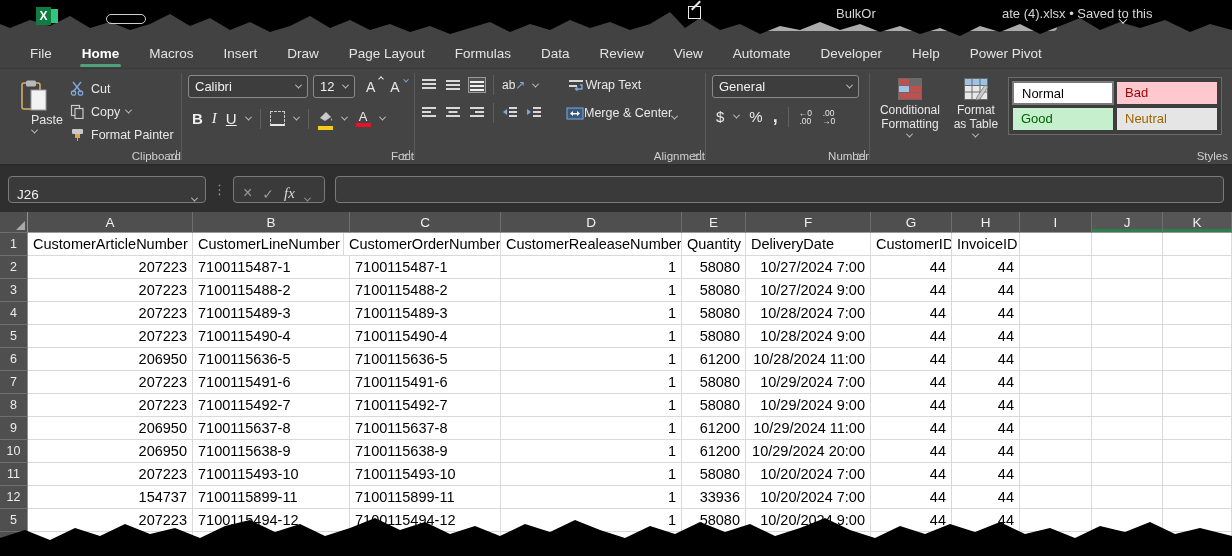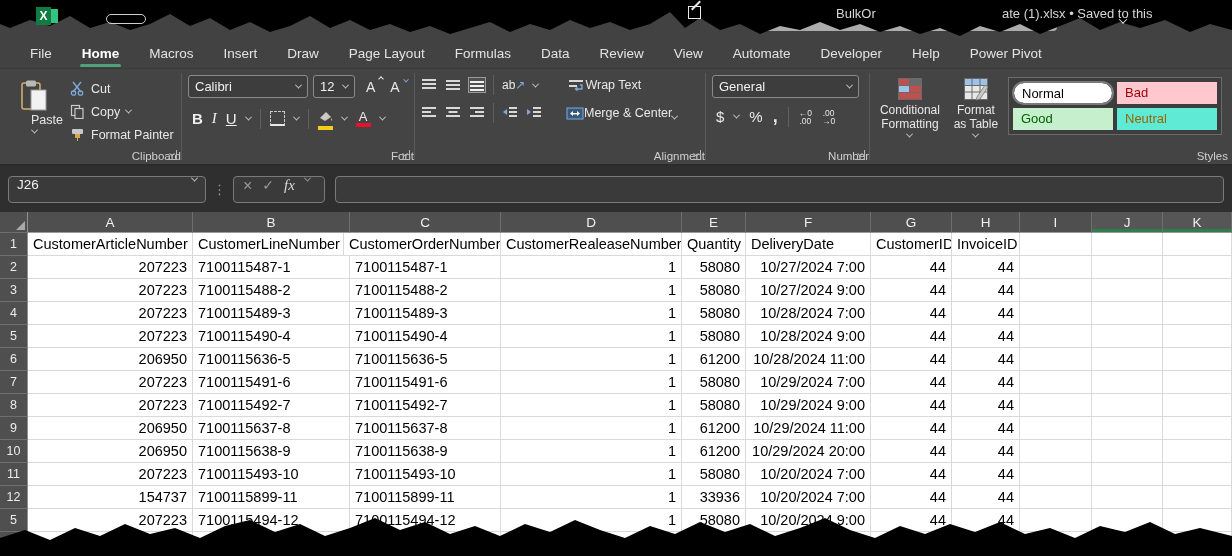--- a/index.html
+++ b/index.html
@@ -94,21 +94,21 @@
               text-align:center; gap:2px; padding-top:2px; line-height:14px; }
   .chipwrap { border:1px solid #6A6A6A; background:#3D3D3D; padding:4px; display:grid;
               grid-template-columns:100px 100px; grid-auto-rows:22px; gap:4px; height:58px; margin-top:2px; }
   .chip { font-size:13px; padding:0 8px; line-height:21px; cursor:default; }
   .chip.selected { outline:2px solid #7A7A7A; outline-offset:-1px; border:1px solid #303030; }
 
   
   #formulabar { position:absolute; left:0; top:166px; width:1232px; height:46px; background:#2F2F2F;
                 display:flex; align-items:center; color:#CFCFCF; }
   .fbox { background:#3A3A3A; border:1px solid #7A7A7A; border-radius:4px; height:27px;
-          display:flex; align-items:flex-start; }
+          display:flex; align-items:flex-end; }
   #namebox { width:198px; margin-left:8px; padding:0 8px; font-size:13.5px; color:#F0F0F0; }
   #namebox .chev { margin-left:auto; color:#C9C9C9; }
   #fb-dots { margin:0 7px; color:#9A9A9A; font-size:13px; }
   #fxbox { width:92px; padding:0 9px; gap:10px; font-size:14px; }
   #fxbox .fx { font-family:"Liberation Serif", serif; font-style:italic; font-size:15px; color:#D9D9D9; }
   #formula-input { flex:1; margin:0 8px 0 10px; padding:0 8px; font-size:13.5px; color:#FFF; }
 
   
   #sheet { position:absolute; left:0; top:212px; width:1232px; height:344px; background:#FFFFFF; }
   .srow { display:flex; height:23px; }
@@ -141,21 +141,21 @@
     <svg class="tear" width="1232" height="40">
       <polygon fill="#000000" points="0,0 1232,0 1232,30 1210,24 1190,32 1165,20 1140,28 1120,22 1100,30 1080,18 1060,26 1040,34 1020,24 1000,32 980,26 960,36 940,28 920,34 900,26 880,32 860,24 840,30 820,22 800,30 780,26 760,34 740,24 720,30 700,18 685,28 670,12 650,24 630,30 610,22 590,28 570,20 550,30 530,24 510,32 490,22 470,28 450,34 430,26 410,32 390,24 370,30 350,20 330,28 310,16 290,26 270,32 250,22 230,30 210,18 190,26 170,14 150,24 130,30 110,22 90,28 70,16 50,26 30,20 10,28 0,24"></polygon>
     </svg>
     <div class="excel-logo">
       <span class="book"></span>
         <span class="x">X</span>
     </div>
     <div class="autosave-remnant"></div>
     <div class="share-remnant"></div>
     <span class="title-frag" id="title-frag-1">BulkOr</span>
-    <span class="title-frag" id="title-frag-2">ate (1).xlsx  •  Saved to this</span>
+    <span class="title-frag" id="title-frag-2">ate (4).xlsx  •  Saved to this</span>
     <span id="title-chevron"><span class="chev"></span></span>
   </div>
 
   <div id="menubar">
       <div class="mtab">File</div>
       <div class="mtab active">Home</div>
       <div class="mtab">Macros</div>
       <div class="mtab">Insert</div>
       <div class="mtab">Draw</div>
       <div class="mtab">Page Layout</div>
@@ -399,24 +399,24 @@
           <rect x="2" y="9" width="22" height="13" fill="#E8E8E8"></rect>
           <line x1="9" y1="2" x2="9" y2="22" stroke="#6A6A6A"></line>
             <line x1="17" y1="2" x2="17" y2="22" stroke="#6A6A6A"></line>
           <line x1="2" y1="15" x2="24" y2="15" stroke="#6A6A6A"></line>
           <path d="M14 20 L22 8 l3 2 L17 22 l-4 1 Z" fill="#C9C9C9" stroke="#7A7A7A" stroke-width="0.8"></path>
         </svg>
         <span>Format as Table</span>
         <span class="chev sm" style="color:#C9C9C9"></span>
       </div>
       <div class="chipwrap">
-          <div class="chip selected" style="background: rgb(255, 255, 255); color: rgb(0, 0, 0); border-radius: 11px;">Normal</div>
+          <div class="chip selected" style="background: rgb(255, 255, 255); color: rgb(0, 0, 0);">Normal</div>
           <div class="chip" style="background: rgb(255, 199, 206); color: rgb(156, 0, 6);">Bad</div>
           <div class="chip" style="background: rgb(198, 239, 206); color: rgb(0, 97, 0);">Good</div>
-          <div class="chip" style="background: #5eead4; color: rgb(156, 101, 0);">Neutral</div>
+          <div class="chip" style="background: #e5e5e5; color: rgb(156, 101, 0);">Neutral</div>
         </div>
       <span class="glabel">Styles</span>
     </div>
   </div>
 
   <div id="formulabar">
     <div class="fbox" id="namebox">
       <span>J26</span>
       <span class="chev sm"></span>
     </div>

